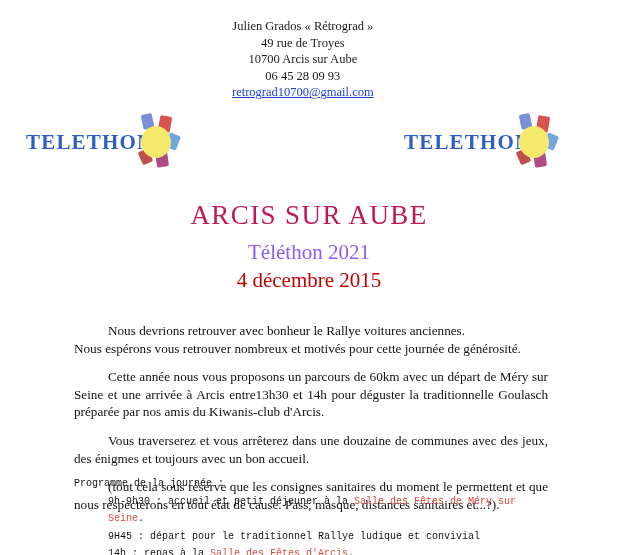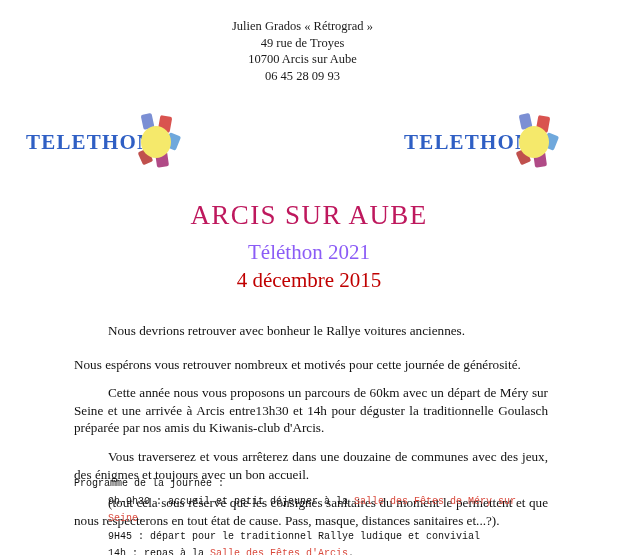--- a/index.html
+++ b/index.html
@@ -98,21 +98,21 @@
     width: 474px;
     font-size: 13.2px;
     line-height: 17.6px;
     text-align: justify;
     color: #111111;
   }
   .body-text p {
     margin: 0 0 11px 0;
   }
   .body-text p.indent { text-indent: 34px; }
-  .body-text p.noindent { text-indent: 0; margin-top: 16px; }
+  .body-text p.noindent { text-indent: 0; }
 
   
   .programme {
     position: absolute;
     left: 74px;
     top: 475px;
     width: 474px;
     font-size: 10px;
     line-height: 17.6px;
     color: #111111;
@@ -123,20 +123,21 @@
   .highlight { color: #d94a3d; }
 </style>
 </head>
 <body>
 
 <div class="sender">
   <div class="line">Julien Grados « Rétrograd »</div>
   <div class="line">49 rue de Troyes</div>
   <div class="line">10700 Arcis sur Aube</div>
   <div class="line">06 45 28 09 93</div>
+  <div class="line email">retrograd10700@gmail.com</div>
 </div>
 
 <div class="logo logo-left">
   <div class="logo-word">TELETHON</div>
   <div class="logo-art">
     <svg width="58" height="62" viewBox="0 0 58 62" xmlns="http://www.w3.org/2000/svg">
       <rect x="16" y="2" width="11" height="15" rx="2" fill="#7b8fd4" transform="rotate(-12 21 9)"></rect>
       <rect x="33" y="4" width="12" height="16" rx="2" fill="#d9534f" transform="rotate(10 39 12)"></rect>
       <rect x="41" y="22" width="12" height="15" rx="2" fill="#6fa8dc" transform="rotate(22 47 29)"></rect>
       <rect x="30" y="40" width="12" height="15" rx="2" fill="#b04a86" transform="rotate(-8 36 47)"></rect>

